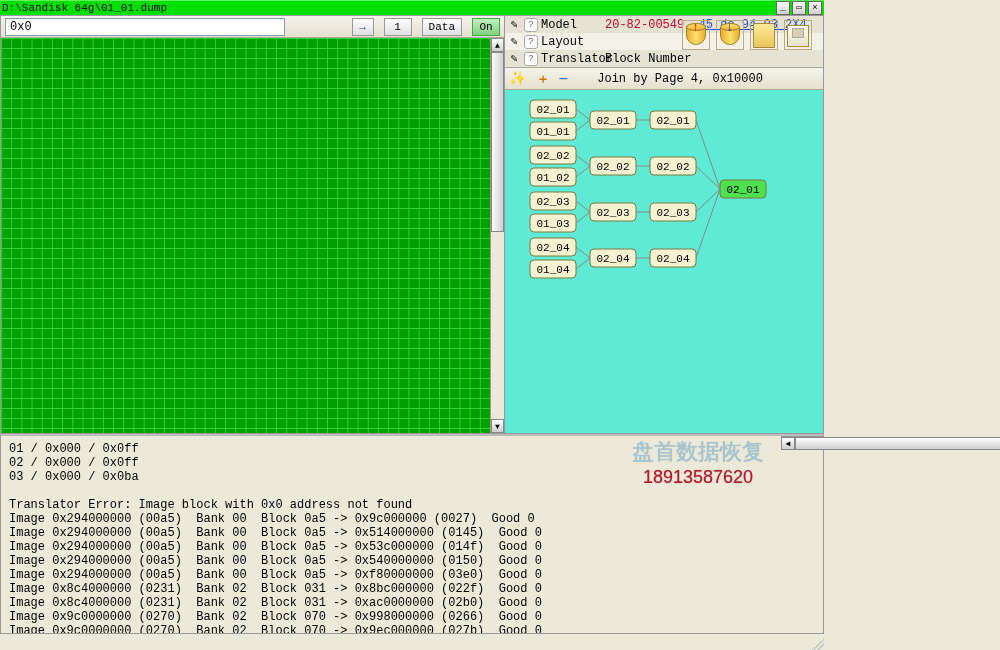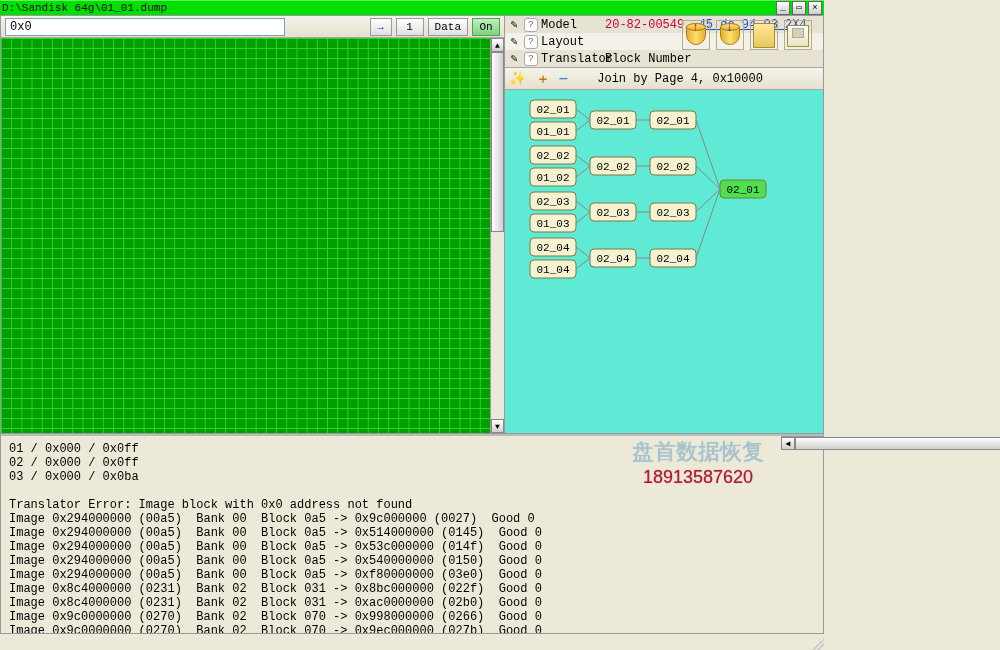--- a/index.html
+++ b/index.html
@@ -20,21 +20,21 @@
   border: 1px solid #666; margin-left: 2px; display:flex;align-items:center;justify-content:center;
   font-size: 9px; line-height:1;
 }
 
 .main-area {
   display: flex; height: 419px; border: 1px solid #999;
 }
 
 .left-panel { width: 504px; display:flex; flex-direction:column; border-right:1px solid #999;}
 .left-toolbar {
-  height: 22px; display:flex; align-items:center; gap:4px;
+  height: 22px; display:flex; align-items:center; gap:10px;
   background: linear-gradient(#f5f3ea,#e5e1cf); padding:0 4px;
   border-bottom:1px solid #aca899;
 }
 .addr-input {
   flex: 0 0 280px; height:18px; border:1px solid #7f9db9; background:#fff;
   font-family:"Courier New",monospace; font-size:12px; padding:0 4px;
 }
 .tb-spacer{flex:1;}
 .tb-btn {
   height:18px; min-width:28px; border:1px solid #999;

